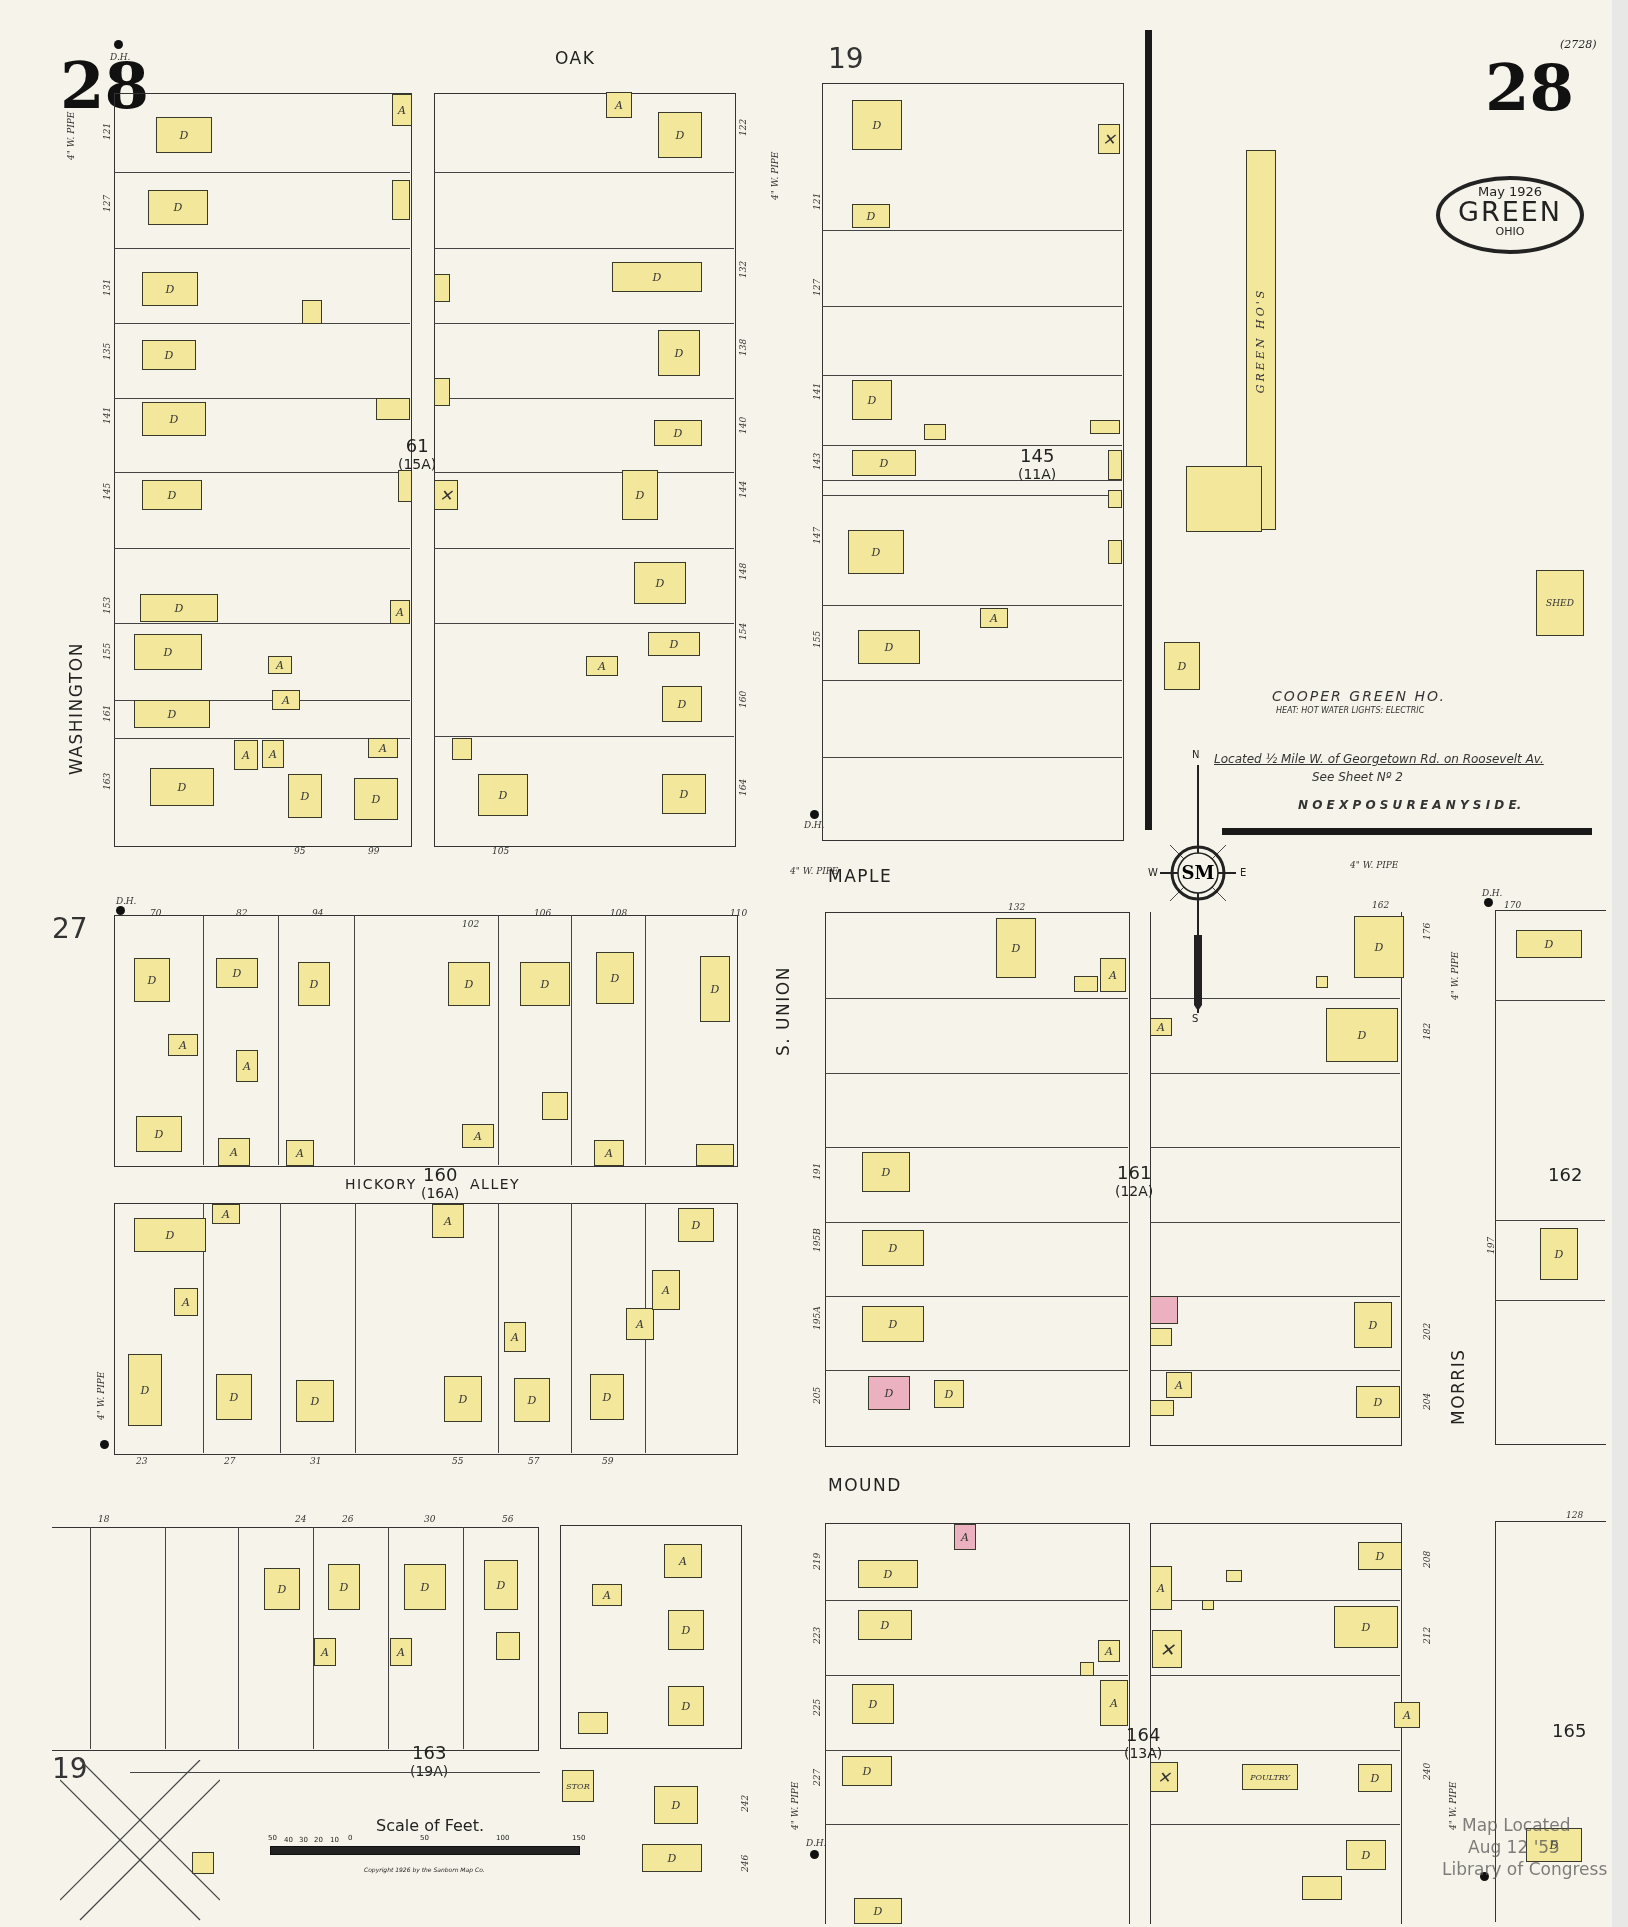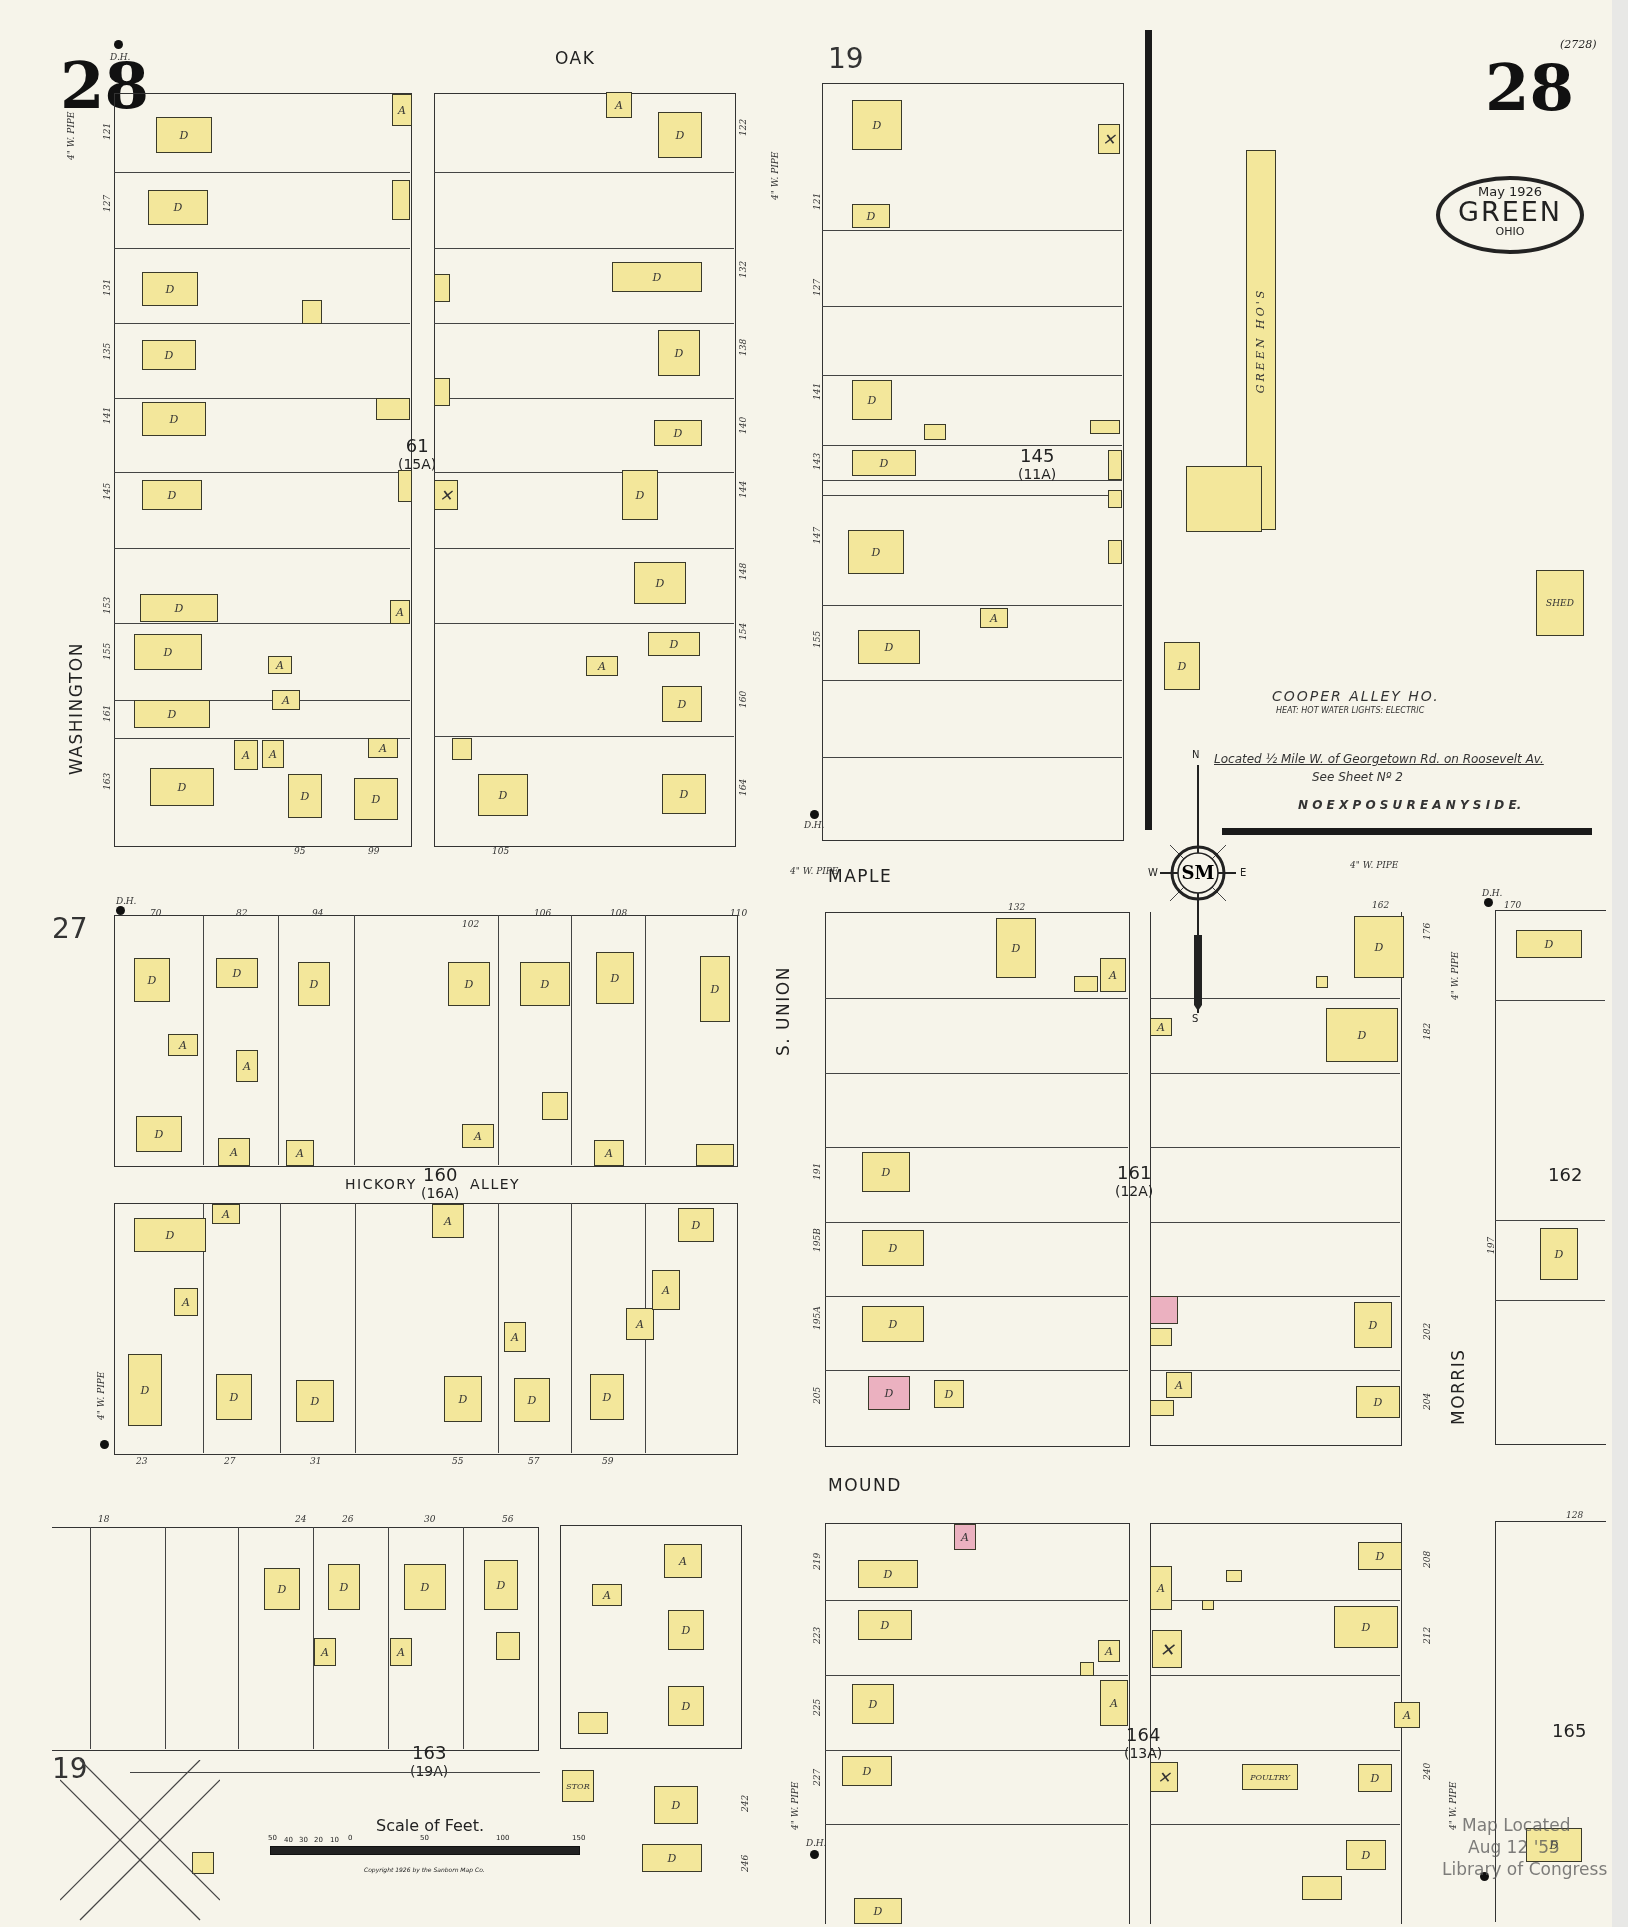--- a/index.html
+++ b/index.html
@@ -207,21 +207,21 @@
   <div class="bldg" style="left:1108px;top:450px;width:14px;height:30px;"></div>
   <div class="bldg" style="left:1108px;top:490px;width:14px;height:18px;"></div>
   <div class="bldg" style="left:1108px;top:540px;width:14px;height:24px;"></div>
 
   <div class="bldg" style="left:1246px;top:150px;width:30px;height:380px;">
     <span style="transform:rotate(-90deg);white-space:nowrap;font-size:11px;letter-spacing:3px;">GREEN HO'S</span>
   </div>
   <div class="bldg" style="left:1186px;top:466px;width:76px;height:66px;"></div>
   <div class="bldg" style="left:1164px;top:642px;width:36px;height:48px;">D</div>
   <div class="bldg" style="left:1536px;top:570px;width:48px;height:66px;font-size:9px;">SHED</div>
-  <div class="note" style="left:1272px;top:688px;font-size:14px;font-style:italic;letter-spacing:2px;">COOPER ALLEY HO.</div>
+  <div class="note" style="left:1272px;top:688px;font-size:14px;font-style:italic;letter-spacing:2px;">COOPER GREEN HO.</div>
   <div class="note" style="left:1276px;top:706px;font-size:8px;">HEAT: HOT WATER  LIGHTS: ELECTRIC</div>
   <div class="note" style="left:1214px;top:752px;font-size:12px;text-decoration:underline;">Located ½ Mile W. of Georgetown Rd. on Roosevelt Av.</div>
   <div class="note" style="left:1312px;top:770px;font-size:12px;">See Sheet Nº 2</div>
   <div class="note" style="left:1298px;top:798px;font-size:12px;font-weight:bold;">N O   E X P O S U R E   A N Y   S I D E.</div>
 
   <div class="abs" style="left:1158px;top:755px;width:80px;height:270px;">
     <svg width="80" height="270" viewBox="0 0 80 270">
       <line x1="40" y1="10" x2="40" y2="258" stroke="#222" stroke-width="2"></line>
       <line x1="2" y1="118" x2="78" y2="118" stroke="#222" stroke-width="2"></line>
       <line x1="12" y1="90" x2="68" y2="146" stroke="#444" stroke-width="1"></line>

